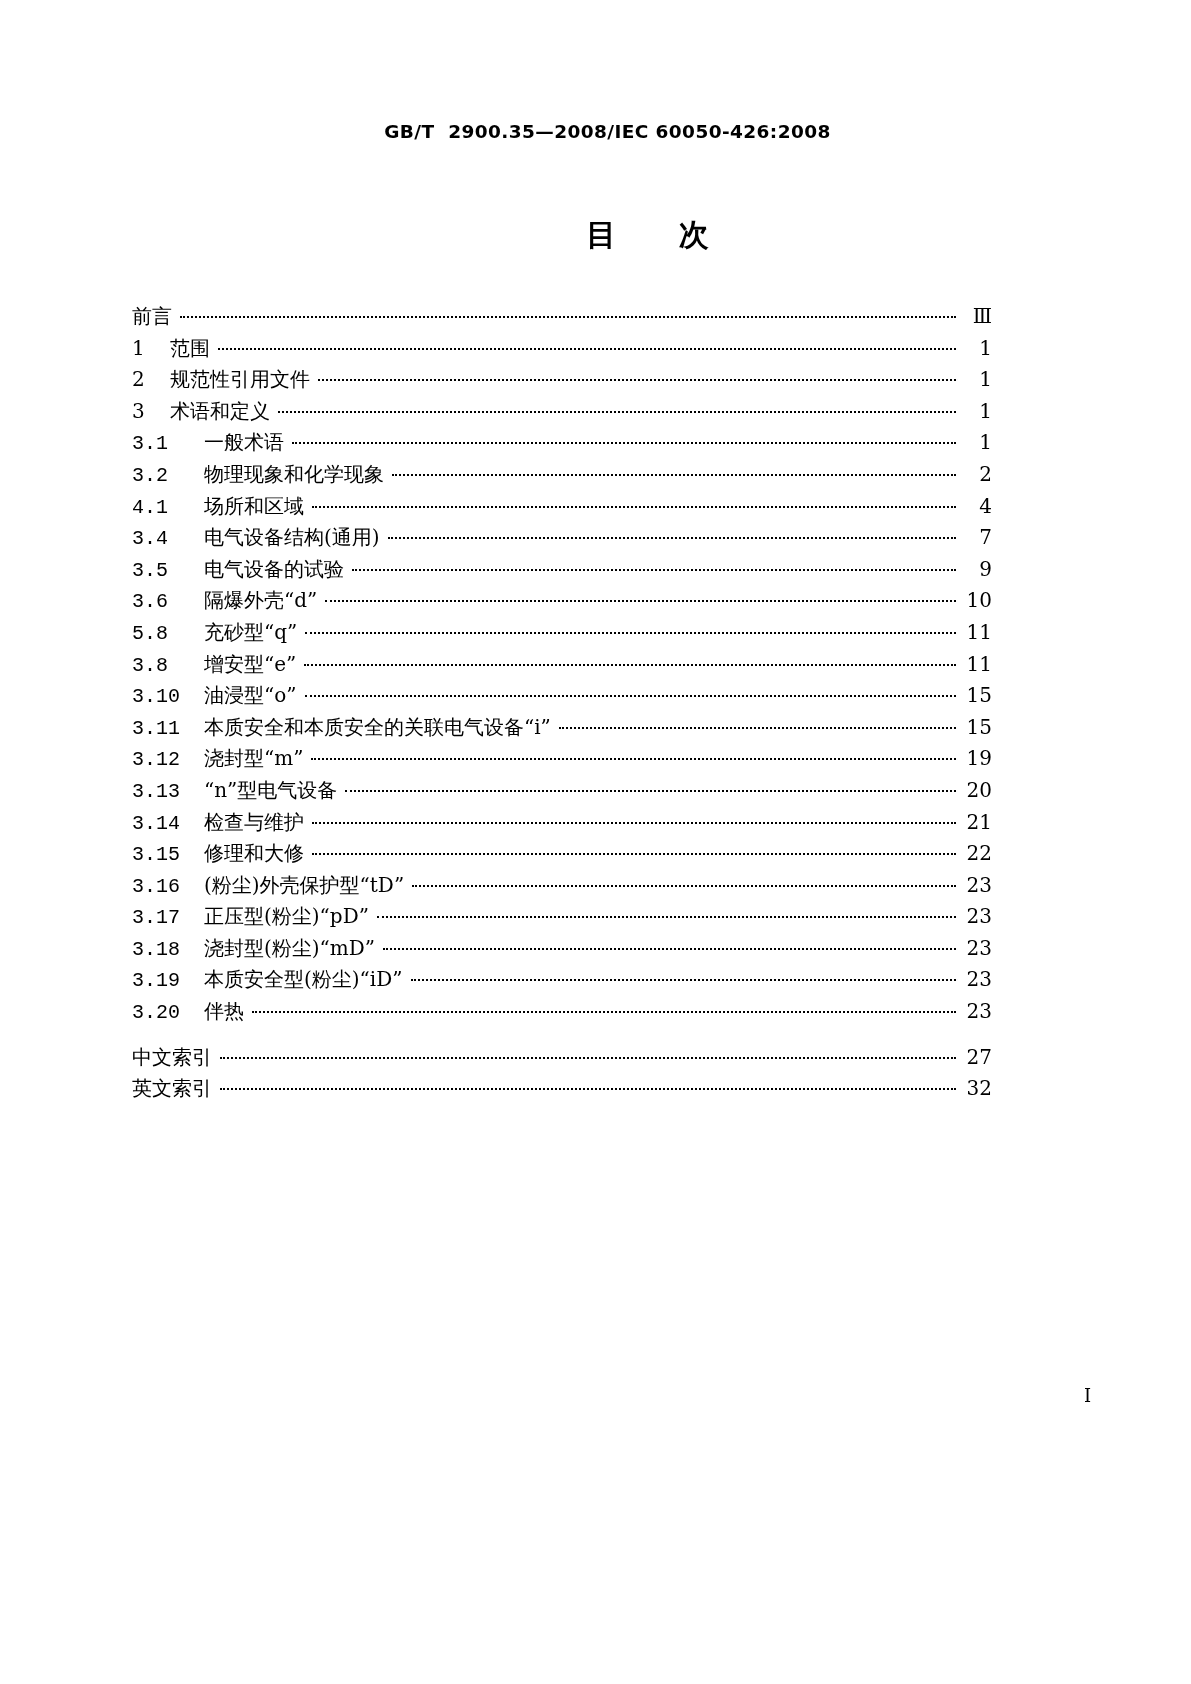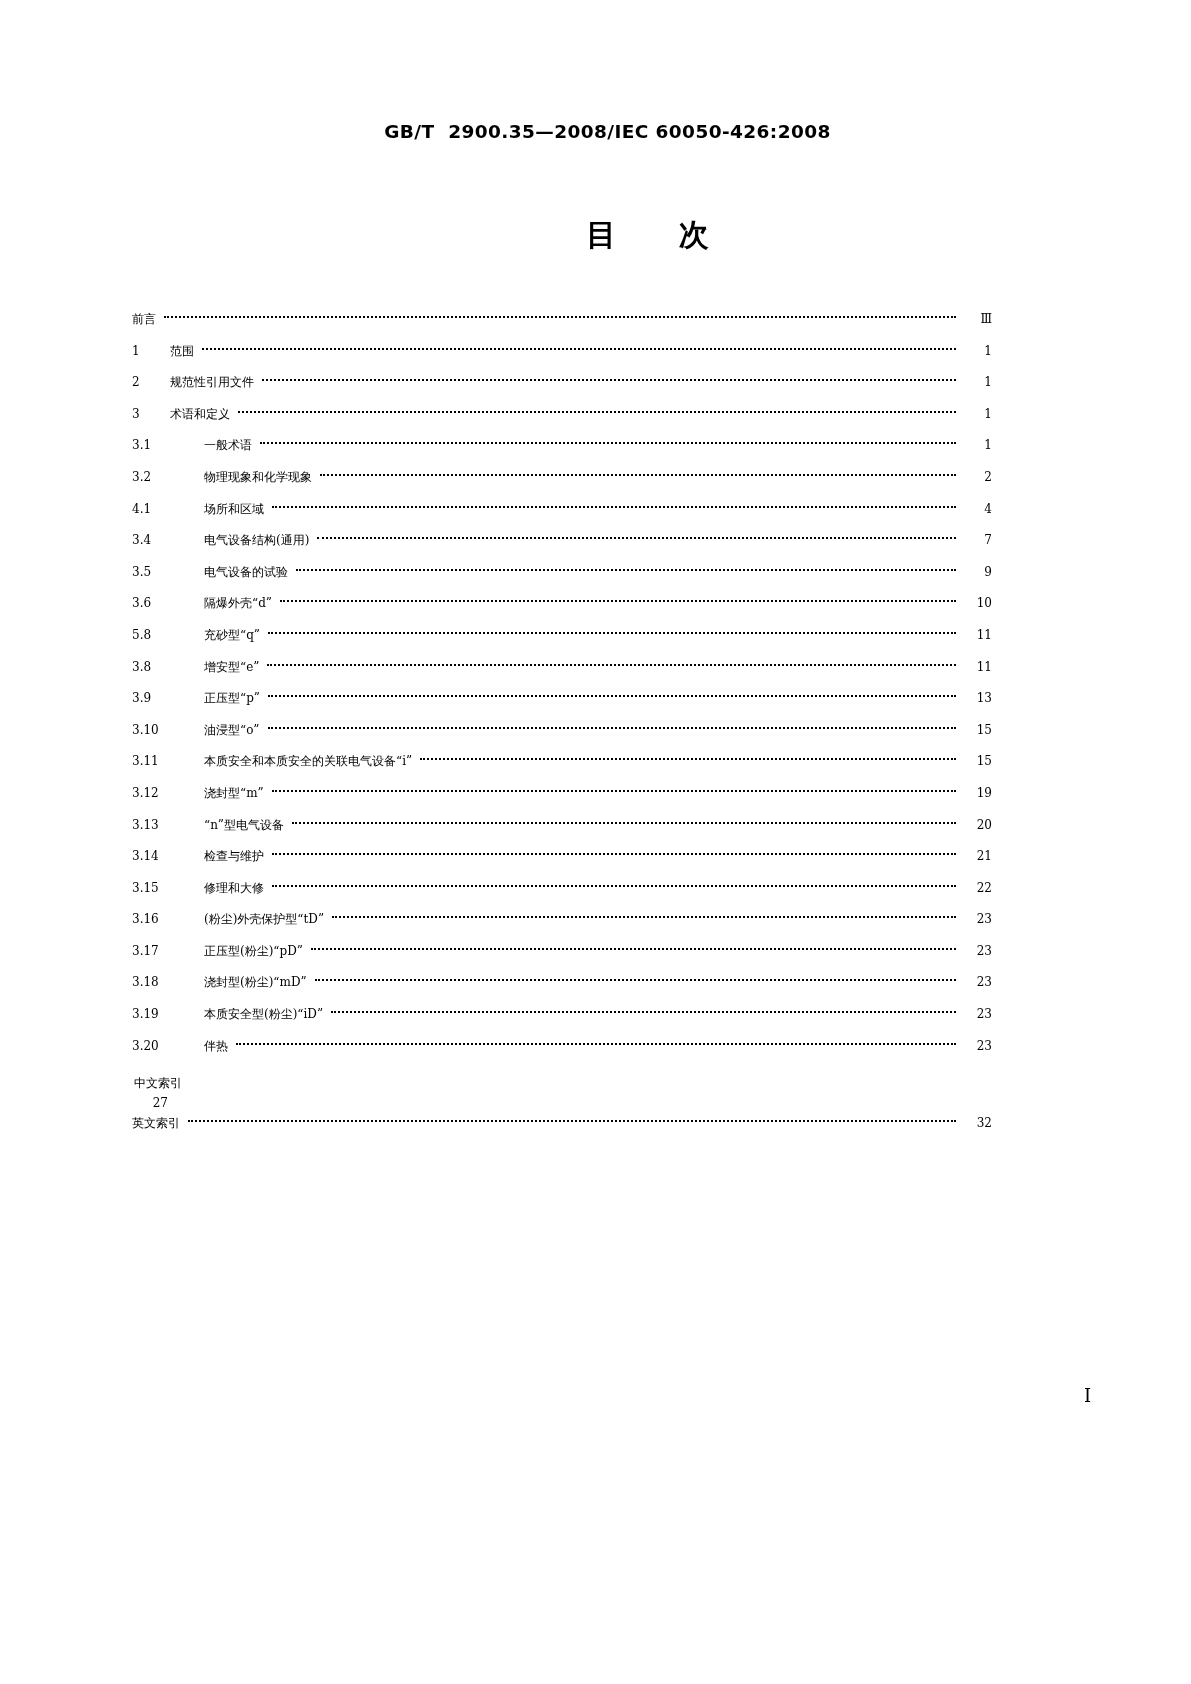--- a/index.html
+++ b/index.html
@@ -50,21 +50,21 @@
   .toc {
     position: absolute;
     left: 120px;
     top: 297px;
     width: 860px;
   }
   .toc-entry {
     display: flex;
     align-items: baseline;
     width: 100%;
-    font-size: 12px;
+    font-size: 20px;
     line-height: 1.0;
     height: 31.6px;
   }
   .toc-entry .num {
     flex: 0 0 auto;
     white-space: pre;
     font-family: "DejaVu Serif", "Liberation Serif", serif;
   }
   .toc-entry .label {
     flex: 0 0 auto;
@@ -89,23 +89,23 @@
   .toc-entry .page-num {
     flex: 0 0 auto;
     width: 34px;
     text-align: right;
     font-family: "DejaVu Serif", "Liberation Serif", serif;
     white-space: pre;
   }
   
   .lvl-0 .num { width: 0; }
   .lvl-1 .num { width: 38px; }
-  .lvl-2 .num { width: 72px; }
-
-  .gap-before { margin-top: 14px; flex-direction: column; }
+  .lvl-2 .num { width: 72px; font-family: Liberation Mono, monospace; }
+
+  .gap-before { margin-top: 14px; }
 
   .footer-page {
     position: absolute;
     bottom: 138px;
     right: 112px;
     font-family: "DejaVu Serif", "Liberation Serif", serif;
     font-size: 18px;
   }
 </style>
 </head>
@@ -184,26 +184,20 @@
         <span class="leader"></span>
         <span class="page-num">11</span>
       </div>
       <div class="toc-entry lvl-2">
         <span class="num">3.8</span>
         <span class="label">增安型“e”</span>
         <span class="leader"></span>
         <span class="page-num">11</span>
       </div>
       <div class="toc-entry lvl-2">
-        <span class="num">3.9</span>
-        <span class="label">正压型“p”</span>
-        <span class="leader"></span>
-        <span class="page-num">13</span>
-      </div>
-      <div class="toc-entry lvl-2">
         <span class="num">3.10</span>
         <span class="label">油浸型“o”</span>
         <span class="leader"></span>
         <span class="page-num">15</span>
       </div>
       <div class="toc-entry lvl-2">
         <span class="num">3.11</span>
         <span class="label">本质安全和本质安全的关联电气设备“i”</span>
         <span class="leader"></span>
         <span class="page-num">15</span>

